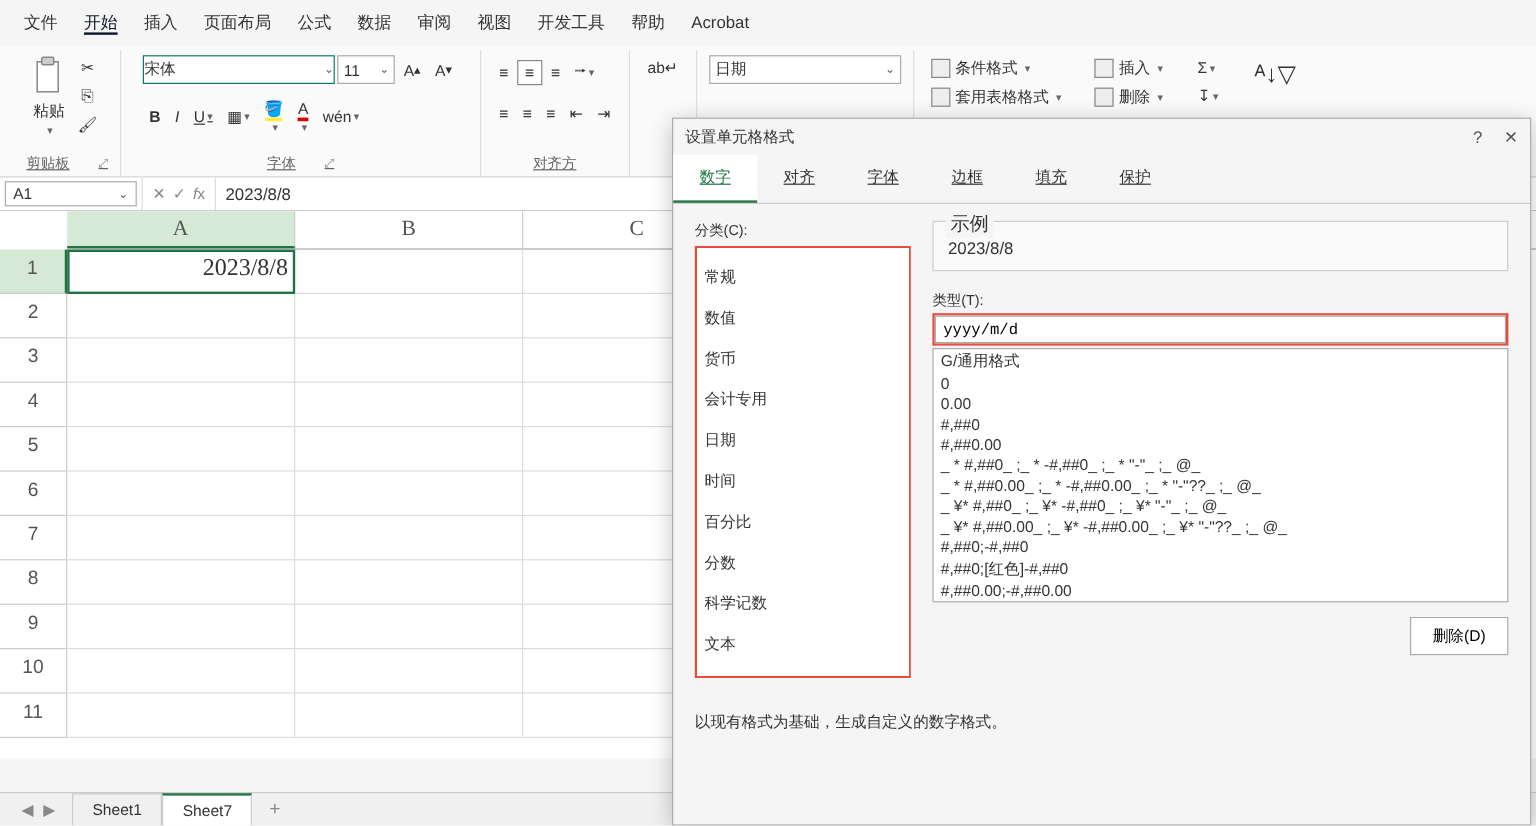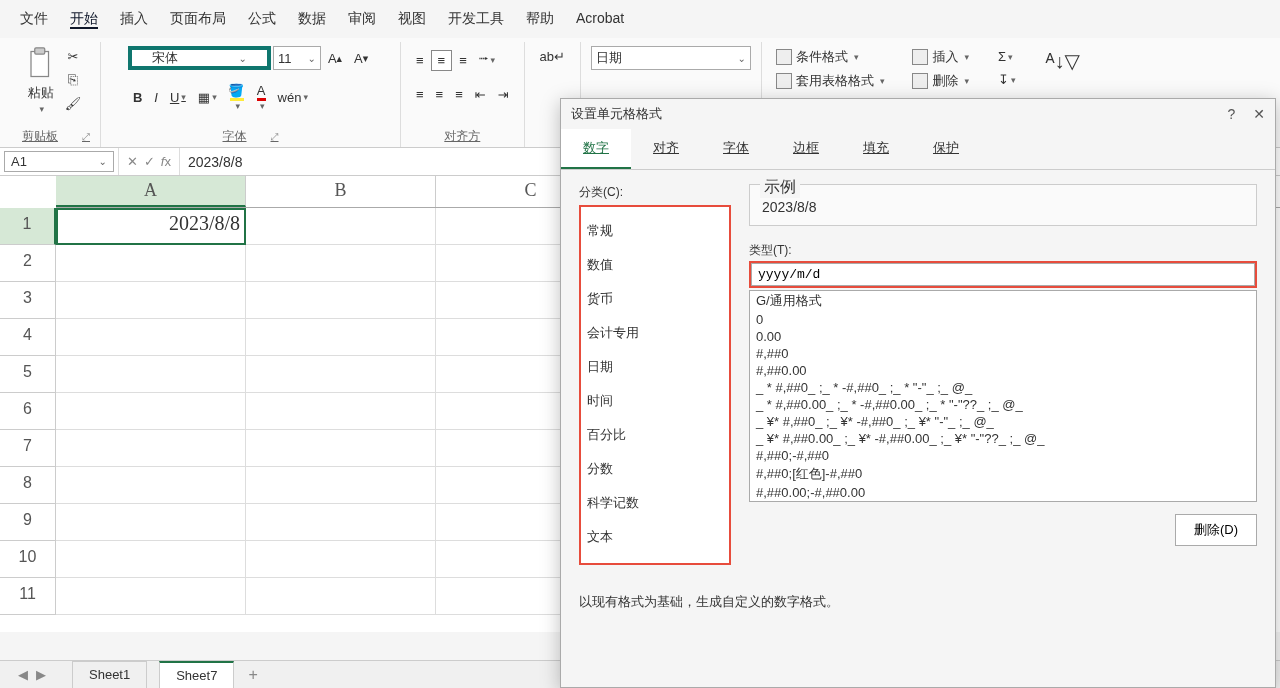--- a/index.html
+++ b/index.html
@@ -15,21 +15,21 @@
 .ribbon-group { display: flex; flex-direction: column; border-right: 1px solid #ddd; padding: 4px 10px 2px; align-items: center; justify-content: space-between; }
 .ribbon-group-content { display: flex; align-items: flex-start; gap: 4px; flex: 1; }
 .ribbon-group-label { font-size: 12px; color: #666; margin-top: 2px; display: flex; align-items: center; gap: 24px; text-decoration: underline; }
 .ribbon-group-label .launcher { font-size: 10px; color: #888; cursor: pointer; }
 .rbtn { display: inline-flex; align-items: center; justify-content: center; padding: 3px 5px; cursor: pointer; font-size: 13px; }
 .vstack { display: flex; flex-direction: column; gap: 2px; }
 .hstack { display: flex; gap: 2px; align-items: center; }
 .paste-big { display: flex; flex-direction: column; align-items: center; gap: 2px; font-size: 13px; cursor: pointer; }
 .paste-big svg { width: 30px; height: 36px; }
 .drop-caret::after { content: "▾"; font-size: 9px; margin-left: 2px; color: #666; }
-.font-select { width: 143px; height: 24px; border: 4px solid #0f766e; background: #fff; padding: 0 20px; font-size: 13px; display: flex; justify-content: space-between; align-items: center; }
+.font-select { width: 160px; height: 24px; border: 1px solid #0f766e; background: #fff; padding: 0 0; font-size: 13px; display: flex; justify-content: space-between; align-items: center; }
 .size-select { width: 48px; height: 24px; border: 1px solid #aaa; background: #fff; padding: 0 4px; font-size: 13px; display: flex; justify-content: space-between; align-items: center; }
 .num-select { width: 160px; height: 24px; border: 1px solid #aaa; background: #fff; padding: 0 4px; display: flex; justify-content: space-between; align-items: center; }
 .rselect-caret { font-size: 10px; color: #666; }
 .rbtn-boxed { border: 1px solid #888; background: #fff; padding: 2px 6px; }
 .underline-color { border-bottom: 3px solid #d00; display: inline-block; padding-bottom: 0; }
 .fill-color-swatch { display: inline-block; width: 14px; height: 3px; background: #ffeb3b; }
 
 
 .formula-row { display: flex; align-items: center; background: #fff; border-bottom: 1px solid #ccc; height: 28px; }
 .name-box { width: 110px; border: 1px solid #aaa; padding: 2px 6px; display: flex; justify-content: space-between; align-items: center; background: #fff; margin: 2px 4px; }
@@ -47,34 +47,34 @@
 .row-h { height: 37px; text-align: center; font-size: 16px; border-bottom: 1px solid #ccc; border-right: 1px solid #ccc; padding-top: 7px; color: #555; }
 .row-h.active { background: #d6e8d6; border-right: 2px solid #217346; }
 .cells { flex: 1; }
 .cell-row { display: flex; height: 37px; }
 .cell { width: 190px; border-right: 1px solid #ddd; border-bottom: 1px solid #ddd; padding: 4px 6px; font-size: 20px; font-family: serif; text-align: right; }
 .cell.active { border: 2px solid #217346; padding: 2px 4px; }
 
 
 .sheet-tabs { position: absolute; bottom: 0; left: 0; right: 0; display: flex; align-items: center; background: #f0f0f0; border-top: 1px solid #ccc; height: 28px; padding-left: 6px; gap: 2px; }
 .sheet-nav { display: flex; gap: 8px; padding: 0 12px; color: #888; }
-.sheet-tab { padding: 5px 16px; border: 1px solid #ccc; border-bottom: none; background: #f0f0f0; cursor: pointer; font-size: 13px; margin-left: 12px; }
+.sheet-tab { padding: 5px 16px; border: 1px solid #ccc; border-bottom: none; background: #f0f0f0; cursor: pointer; font-size: 13px; }
 .sheet-tab.active { background: #fff; border-top: 2px solid #217346; }
 .sheet-add { padding: 4px 12px; color: #888; cursor: pointer; font-size: 16px; }
 
 
 .dialog { position: absolute; left: 560px; top: 98px; width: 716px; height: 590px; background: #f5f5f5; border: 1px solid #aaa; box-shadow: 0 4px 18px rgba(0,0,0,0.25); z-index: 50; }
 .dialog-title { display: flex; justify-content: space-between; align-items: center; padding: 6px 10px; font-size: 13px; }
 .dialog-title-btns { display: flex; gap: 18px; }
 .dialog-title-btns span { cursor: pointer; font-size: 14px; color: #555; }
 .dialog-tabs { display: flex; border-bottom: 1px solid #ccc; }
 .dialog-tab { padding: 10px 22px; cursor: pointer; font-size: 13px; text-decoration: underline; }
 .dialog-tab.active { border-bottom: 2px solid #217346; color: #217346; background: #fff; }
 .dialog-body { padding: 14px 18px; display: flex; gap: 18px; }
-.cat-col { width: 152px; }
+.cat-col { width: 180px; }
 .cat-label { font-size: 12px; margin-bottom: 4px; }
 .cat-list { border: 2px solid #e74c3c; height: 360px; background: #fff; overflow-y: scroll; font-size: 13px; }
 .cat-item { padding: 1px 6px; cursor: pointer; margin-top: 14px; }
 .cat-item.selected { background: #0078d7; color: #fff; }
 .right-col { flex: 1; }
 .sample-box { border: 1px solid #ccc; padding: 8px 10px; background: #fafafa; position: relative; }
 .sample-label { position: absolute; top: -8px; left: 10px; background: #f5f5f5; padding: 0 4px; font-size: 16px; }
 .sample-val { font-size: 14px; padding: 6px 2px 2px; }
 .type-label { margin-top: 16px; font-size: 12px; }
 .type-input-wrap { border: 2px solid #e74c3c; margin-top: 2px; padding: 0; }

